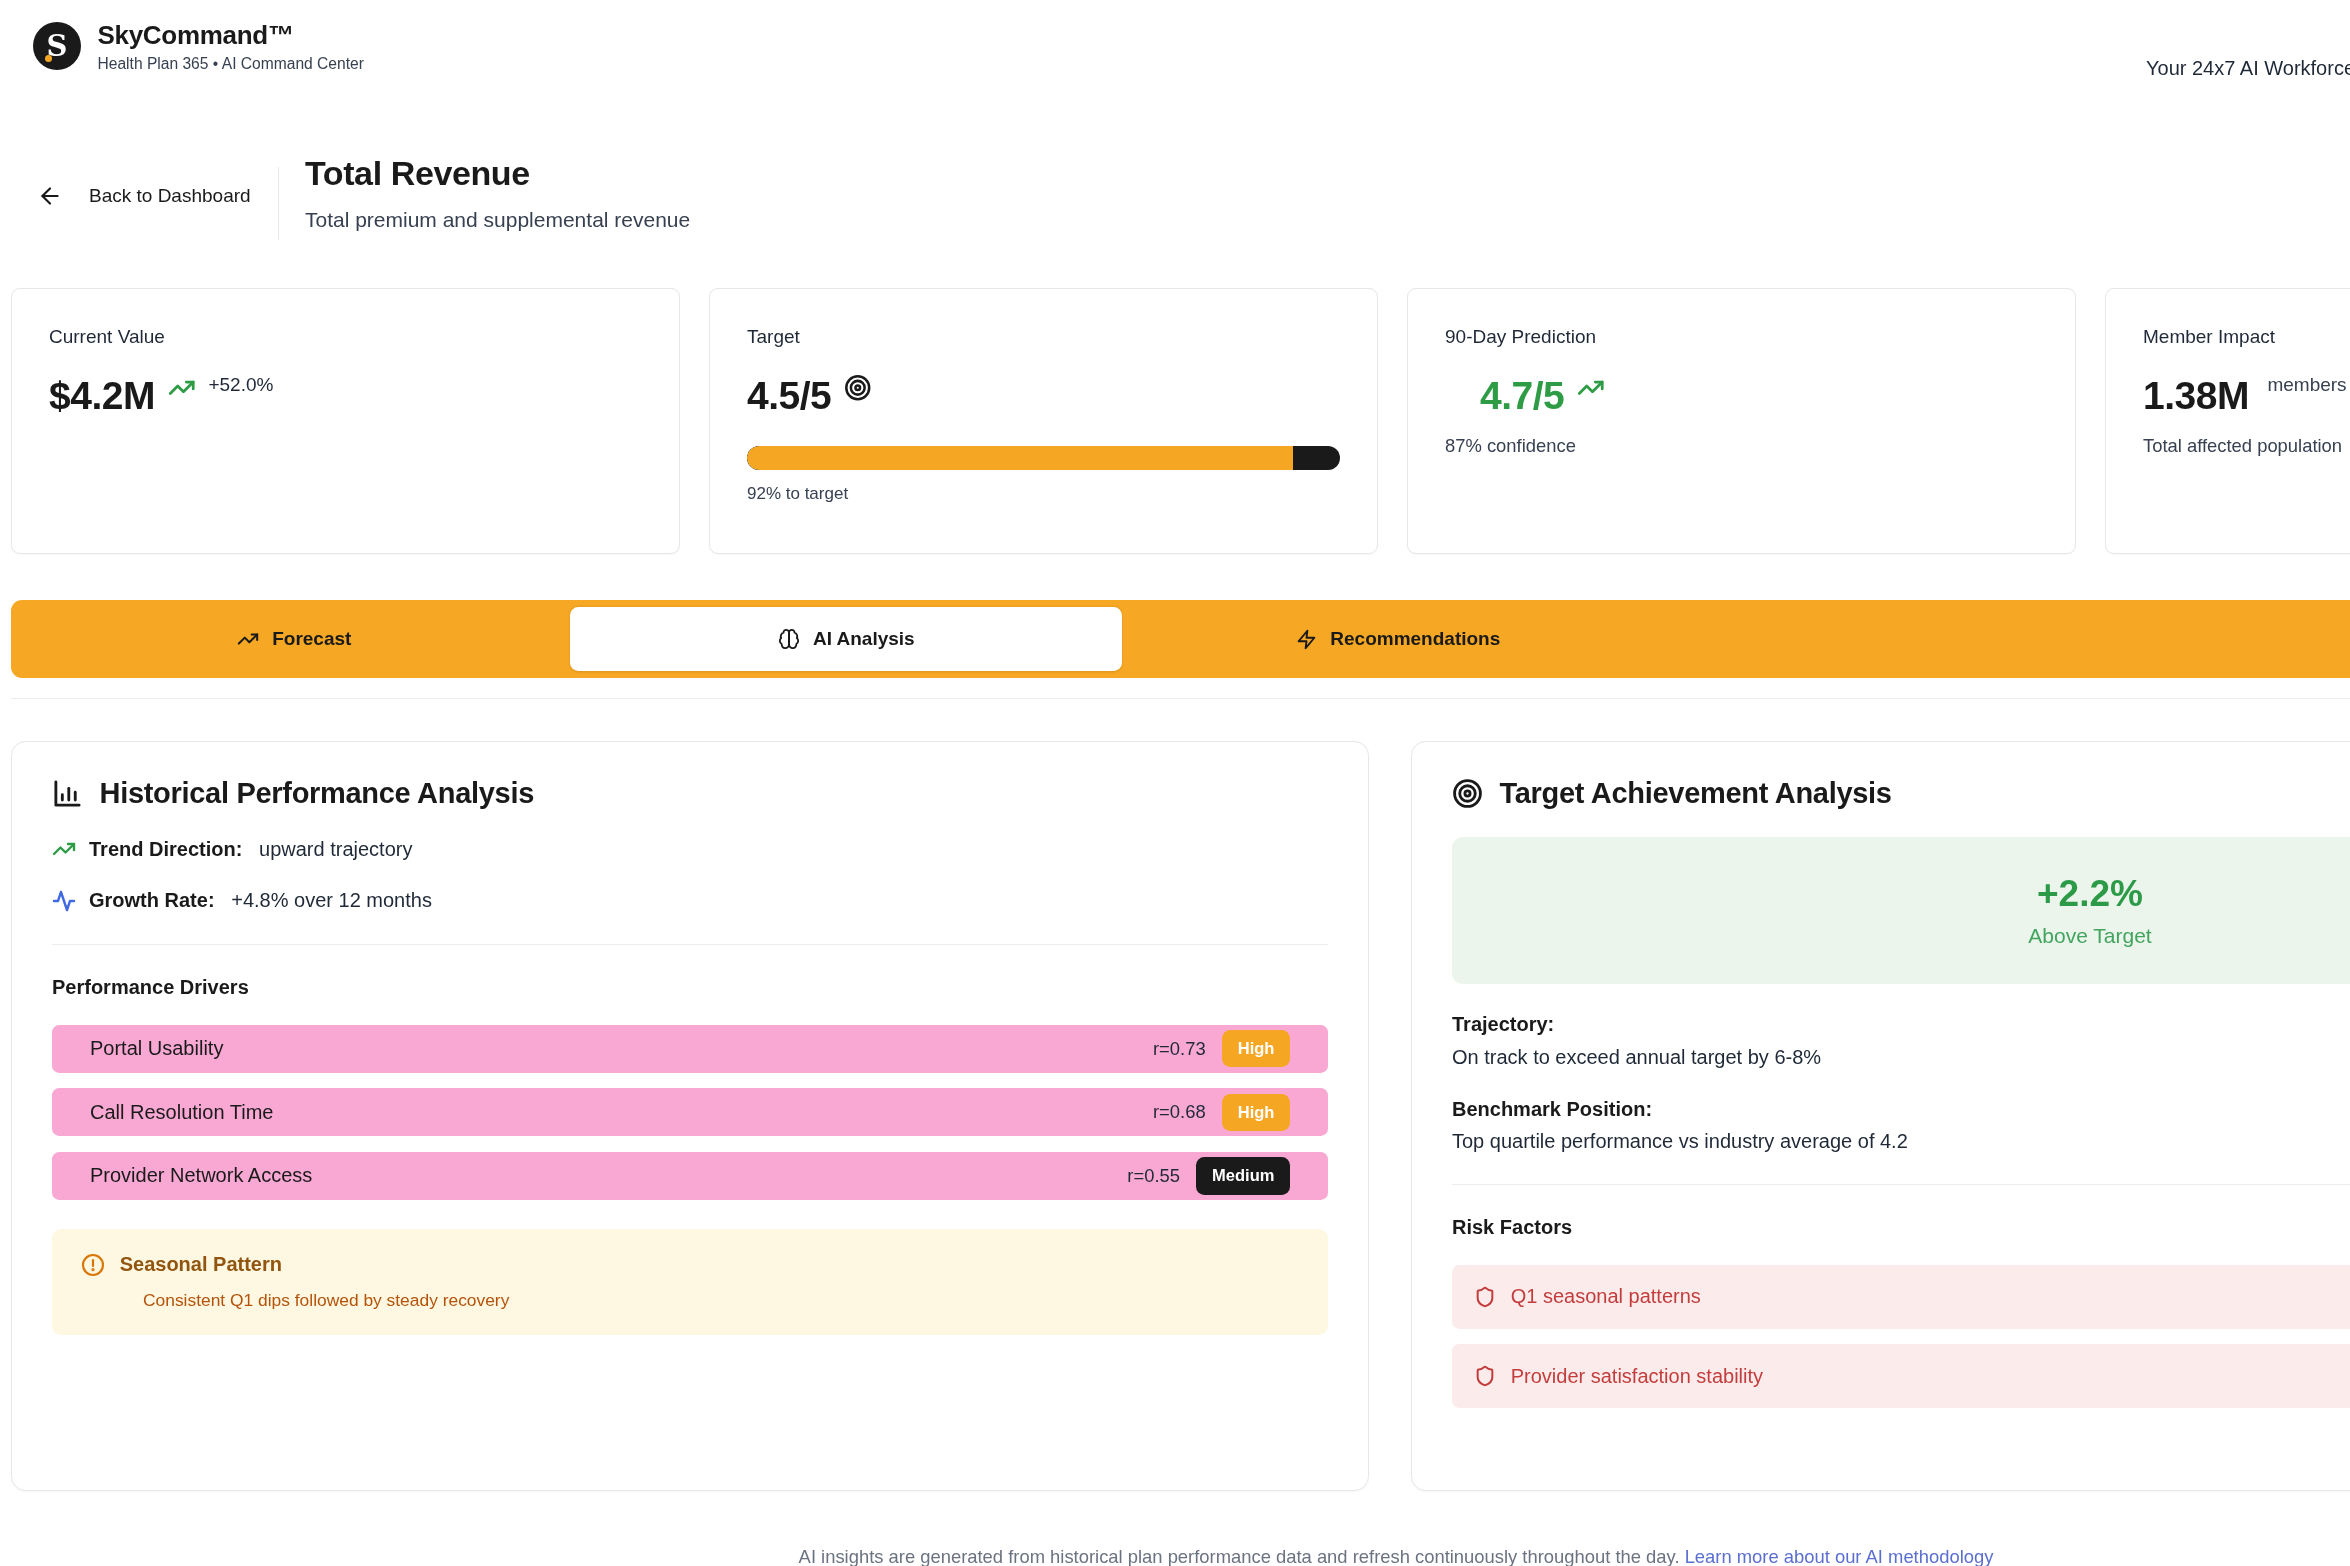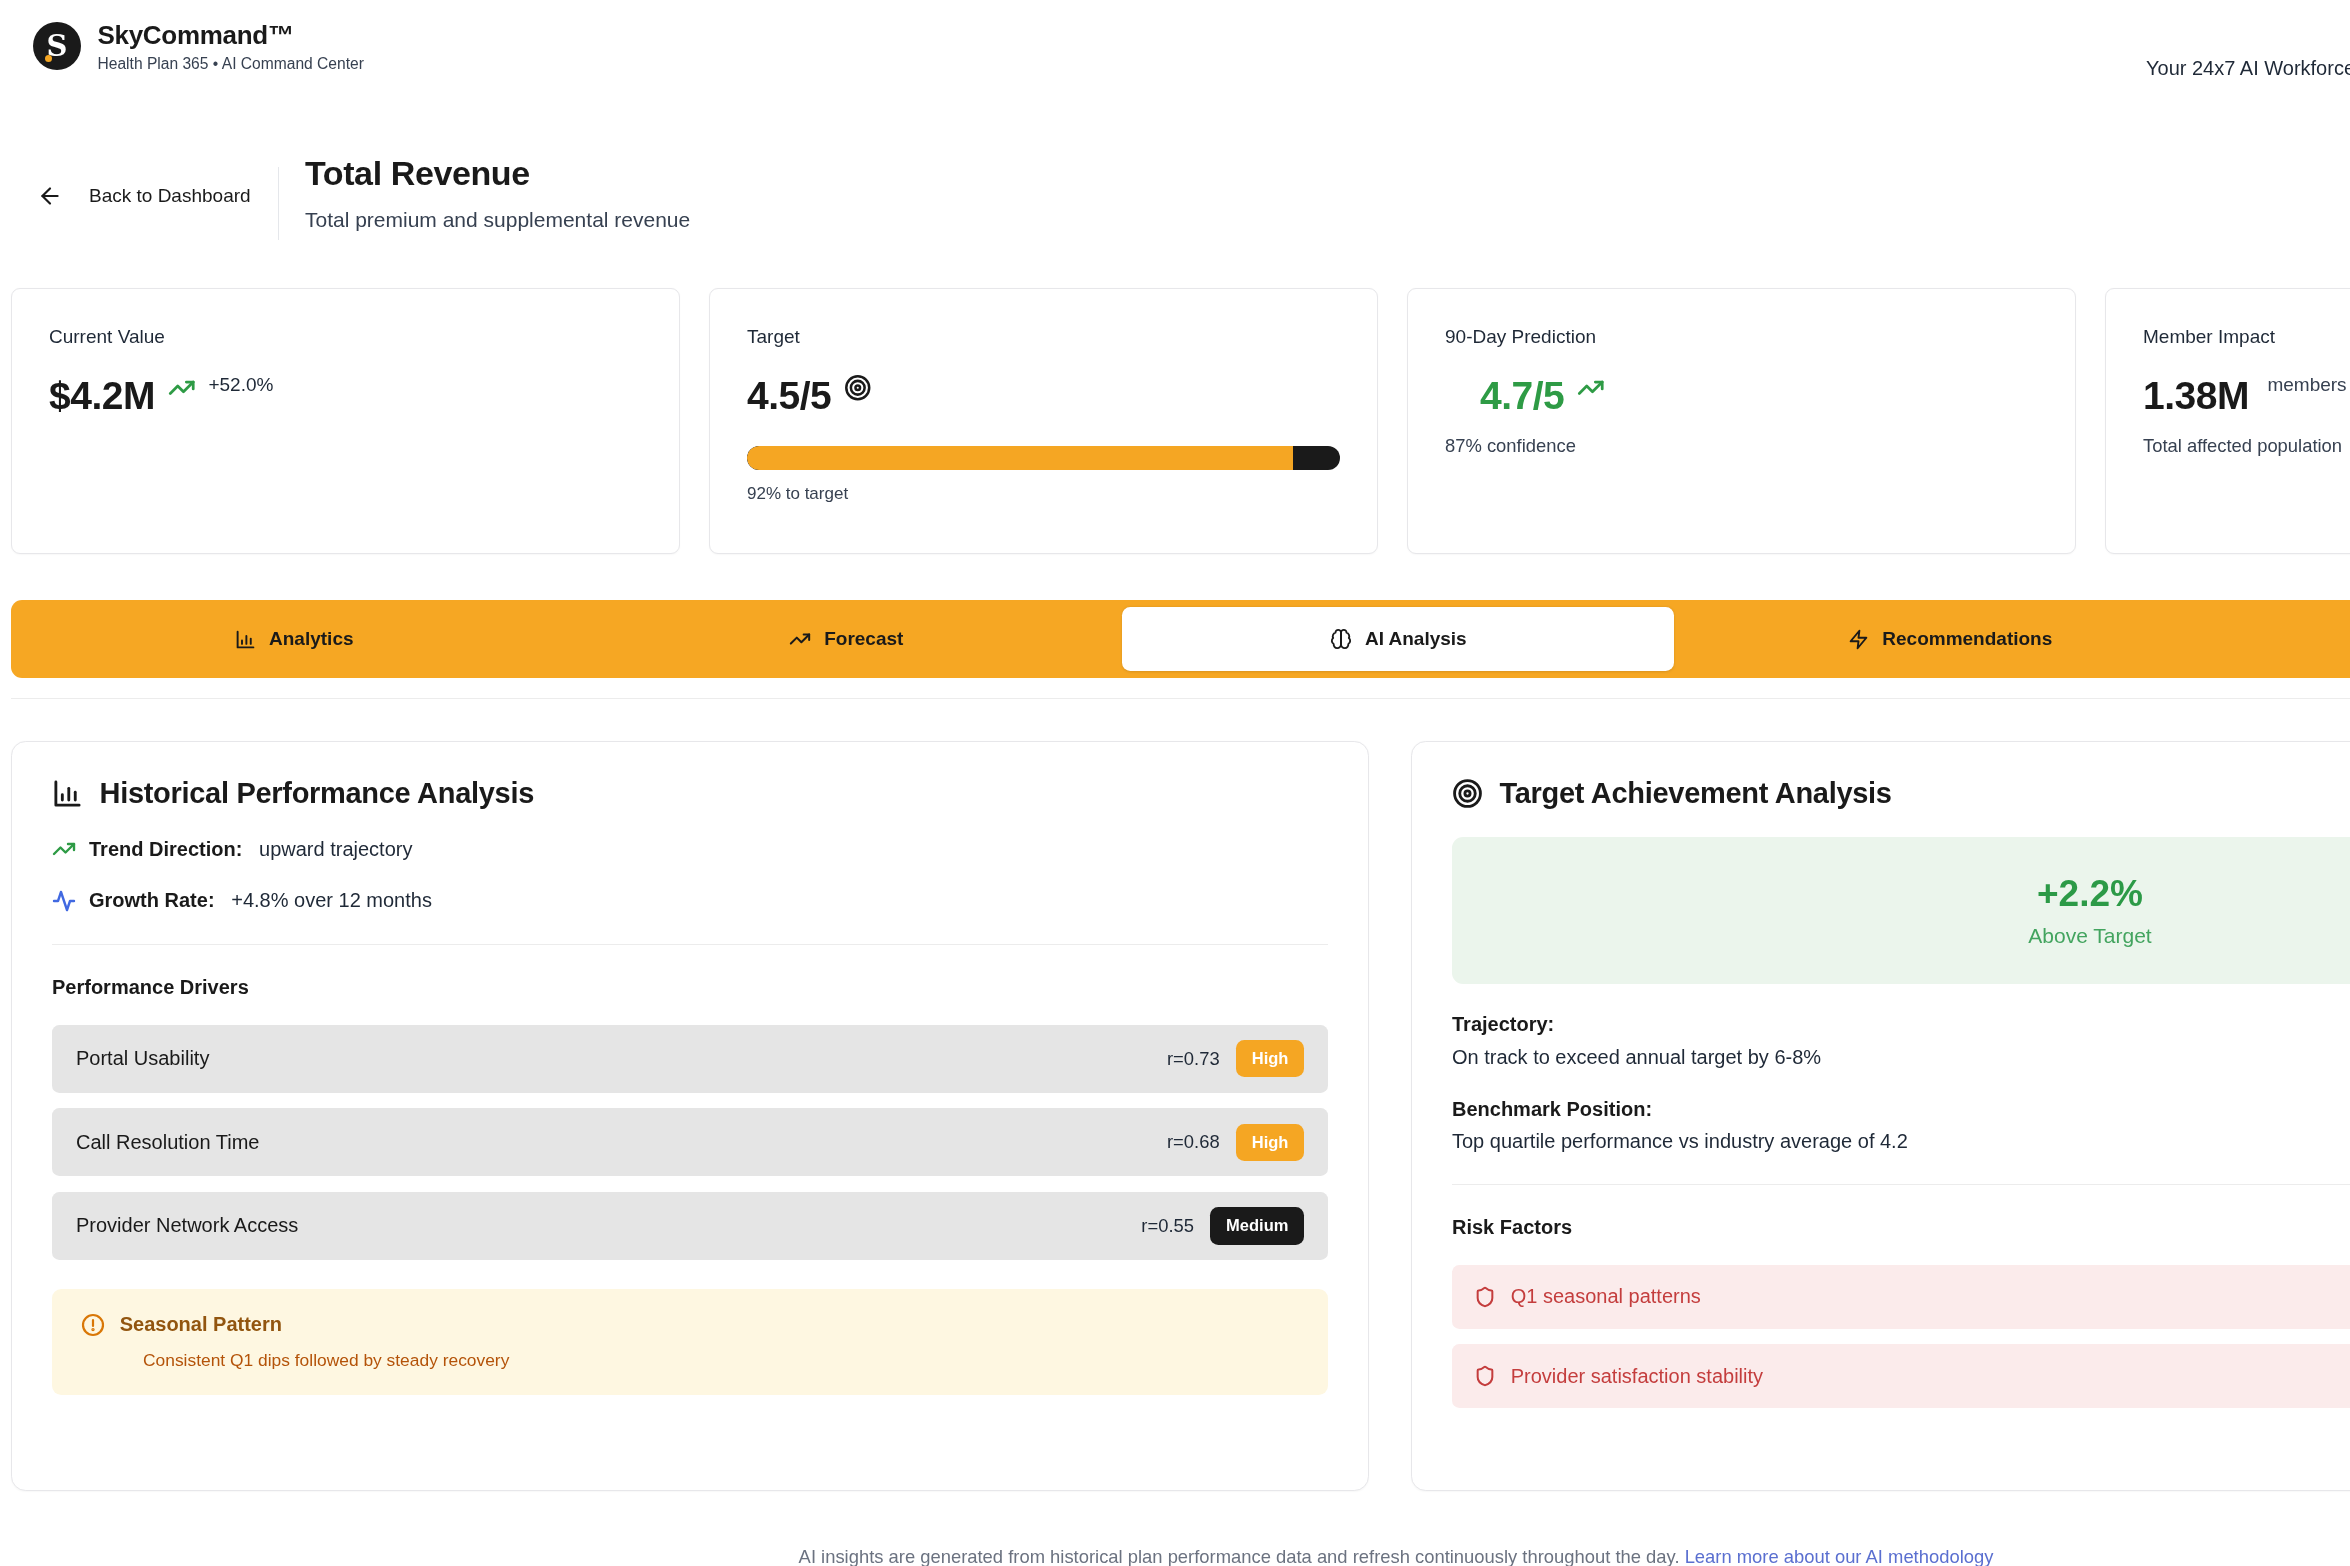--- a/index.html
+++ b/index.html
@@ -53,22 +53,22 @@
   
   .panels { display:flex; gap:42px; margin:42px 11px 0 11px; }
   .panel { width:1358px; height:750px; background:#fff; border:0.9px solid #e7e7ea; border-radius:14.7px;
            padding:35px 40px; overflow:hidden; box-shadow:0 0.9px 1.8px rgba(0,0,0,0.03); }
   .panel-title { display:flex; align-items:center; gap:16.5px; font-size:29px; font-weight:700; letter-spacing:-0.3px; }
   .info-row { display:flex; align-items:center; gap:13px; font-size:20px; margin-top:27.5px; }
   .info-row .lbl { font-weight:600; }
   .info-row .val { color:#1f2937; margin-left:3.7px; }
   .hdiv { height:0.9px; background:#ececec; margin:31px 0; }
   .sec-h { font-size:20px; font-weight:600; margin-bottom:26px; }
-  .driver { height:68px; border-radius:7.3px; background:#e5e5e5; display:flex; align-items:center;
-            padding:0 24px; margin-bottom:15.6px; }
+  .driver { height:48px; border-radius:7.3px; background:#f9a8d4; display:flex; align-items:center;
+            padding:0 38px; margin-bottom:15.6px; }
   .driver .name { font-size:20px; }
   .driver .right { margin-left:auto; display:flex; align-items:center; gap:16.5px; }
   .driver .r { font-size:18.4px; color:#1f2937; }
   .badge { font-size:16.5px; font-weight:700; color:#fff; padding:9.2px 15.6px; border-radius:8.3px; }
   .badge.orange { background:#F5A623; }
   .badge.dark { background:#1a1a1a; }
   .seasonal { margin-top:29px; background:#FEF7E1; border-radius:9.2px; padding:24px 29px; }
   .seasonal-head { display:flex; align-items:center; gap:14.7px; font-size:20px; font-weight:600; color:#92550F; }
   .seasonal-text { font-size:17.4px; color:#B45309; margin-top:13px; margin-left:62px; }
 
@@ -168,29 +168,20 @@
       <div class="card-label">Member Impact</div>
       <div class="value-row">
         <span class="card-value">1.38M</span>
         <span class="suffix">members</span>
       </div>
       <div class="card-note">Total affected population</div>
     </div>
   </div>
 
   <div class="tabs">
-    <div class="tab">
-      <svg width="21" height="21" viewBox="0 0 24 24" fill="none" stroke="#1a1a1a" stroke-width="2.2" stroke-linecap="round" stroke-linejoin="round">
-          <path d="M3 3v18h18"></path>
-          <path d="M8 17v-4"></path>
-          <path d="M13 17V8"></path>
-          <path d="M18 17v-6"></path>
-        </svg>
-      <span>Analytics</span>
-    </div>
     <div class="tab">
       <svg width="22" height="22" viewBox="0 0 24 24" fill="none" stroke="#1a1a1a" stroke-width="2.2" stroke-linecap="round" stroke-linejoin="round">
           <polyline points="22 7 13.5 15.5 8.5 10.5 2 17"></polyline>
           <polyline points="16 7 22 7 22 13"></polyline>
         </svg>
       <span>Forecast</span>
     </div>
     <div class="tab active">
       <svg width="22" height="22" viewBox="0 0 24 24" fill="none" stroke="#1a1a1a" stroke-width="2" stroke-linecap="round" stroke-linejoin="round">
           <path d="M12 5a3 3 0 1 0-5.997.125 4 4 0 0 0-2.526 5.77 4 4 0 0 0 .556 6.588A4 4 0 1 0 12 18Z"></path>

